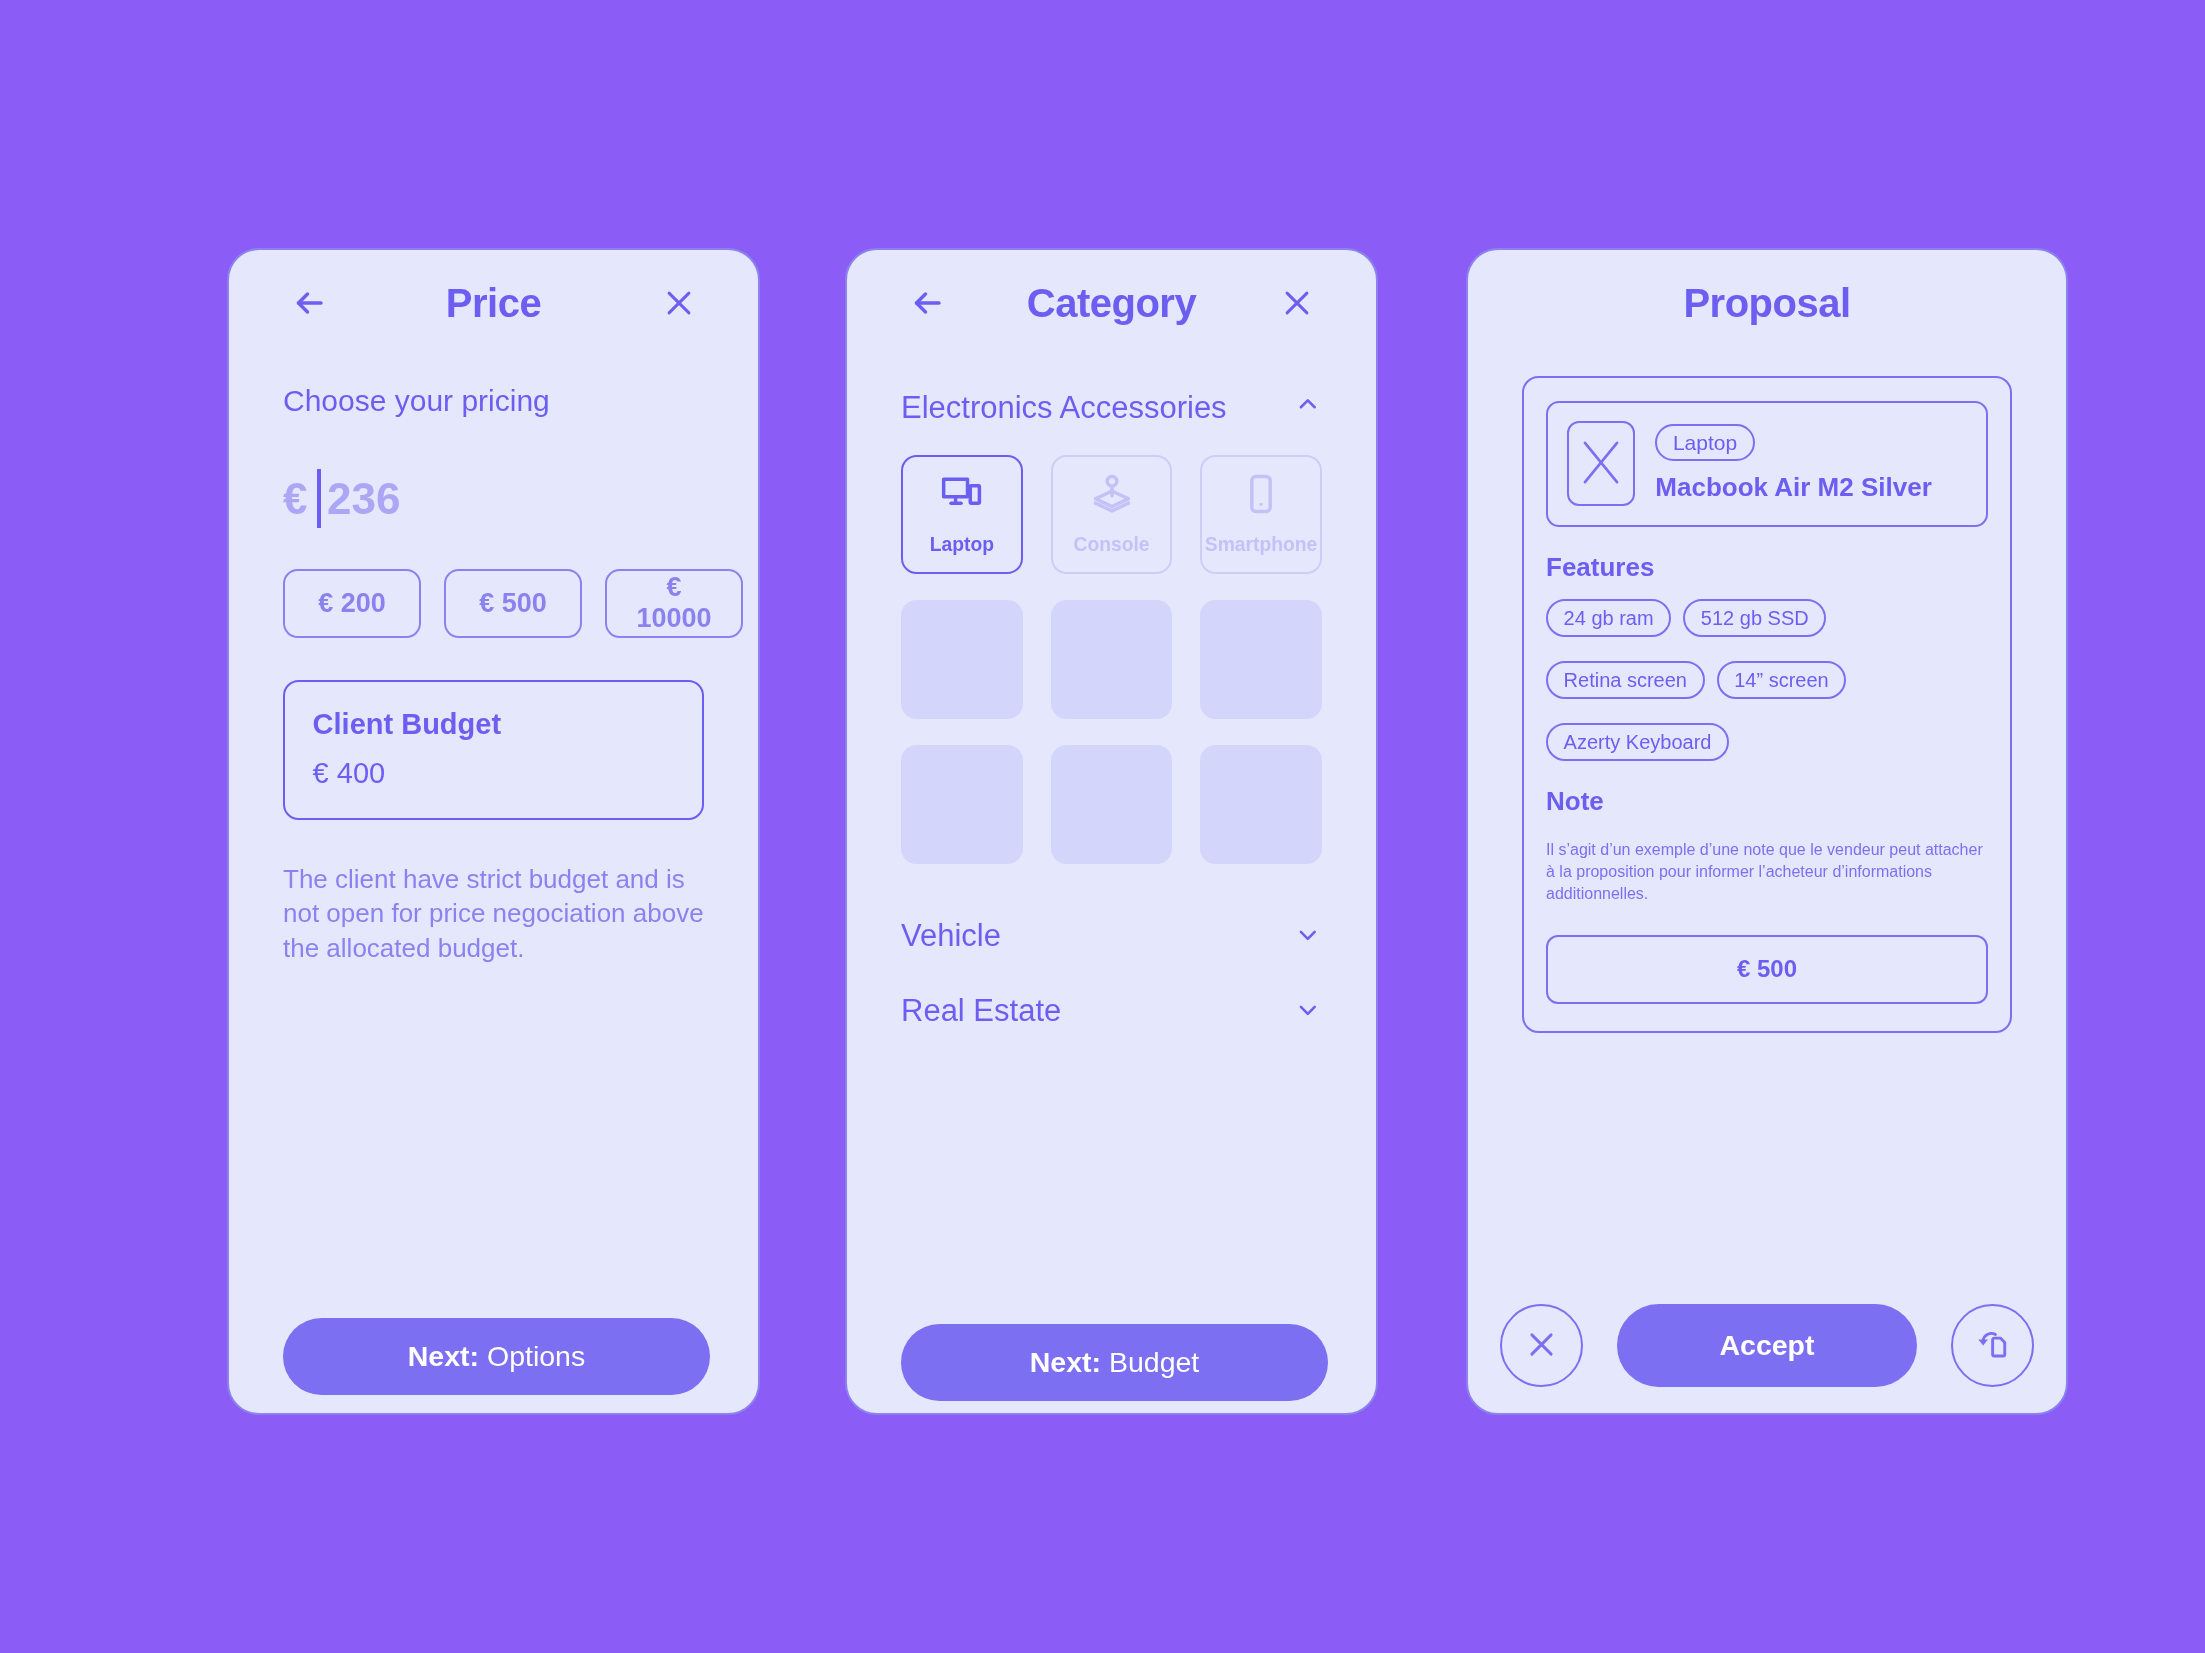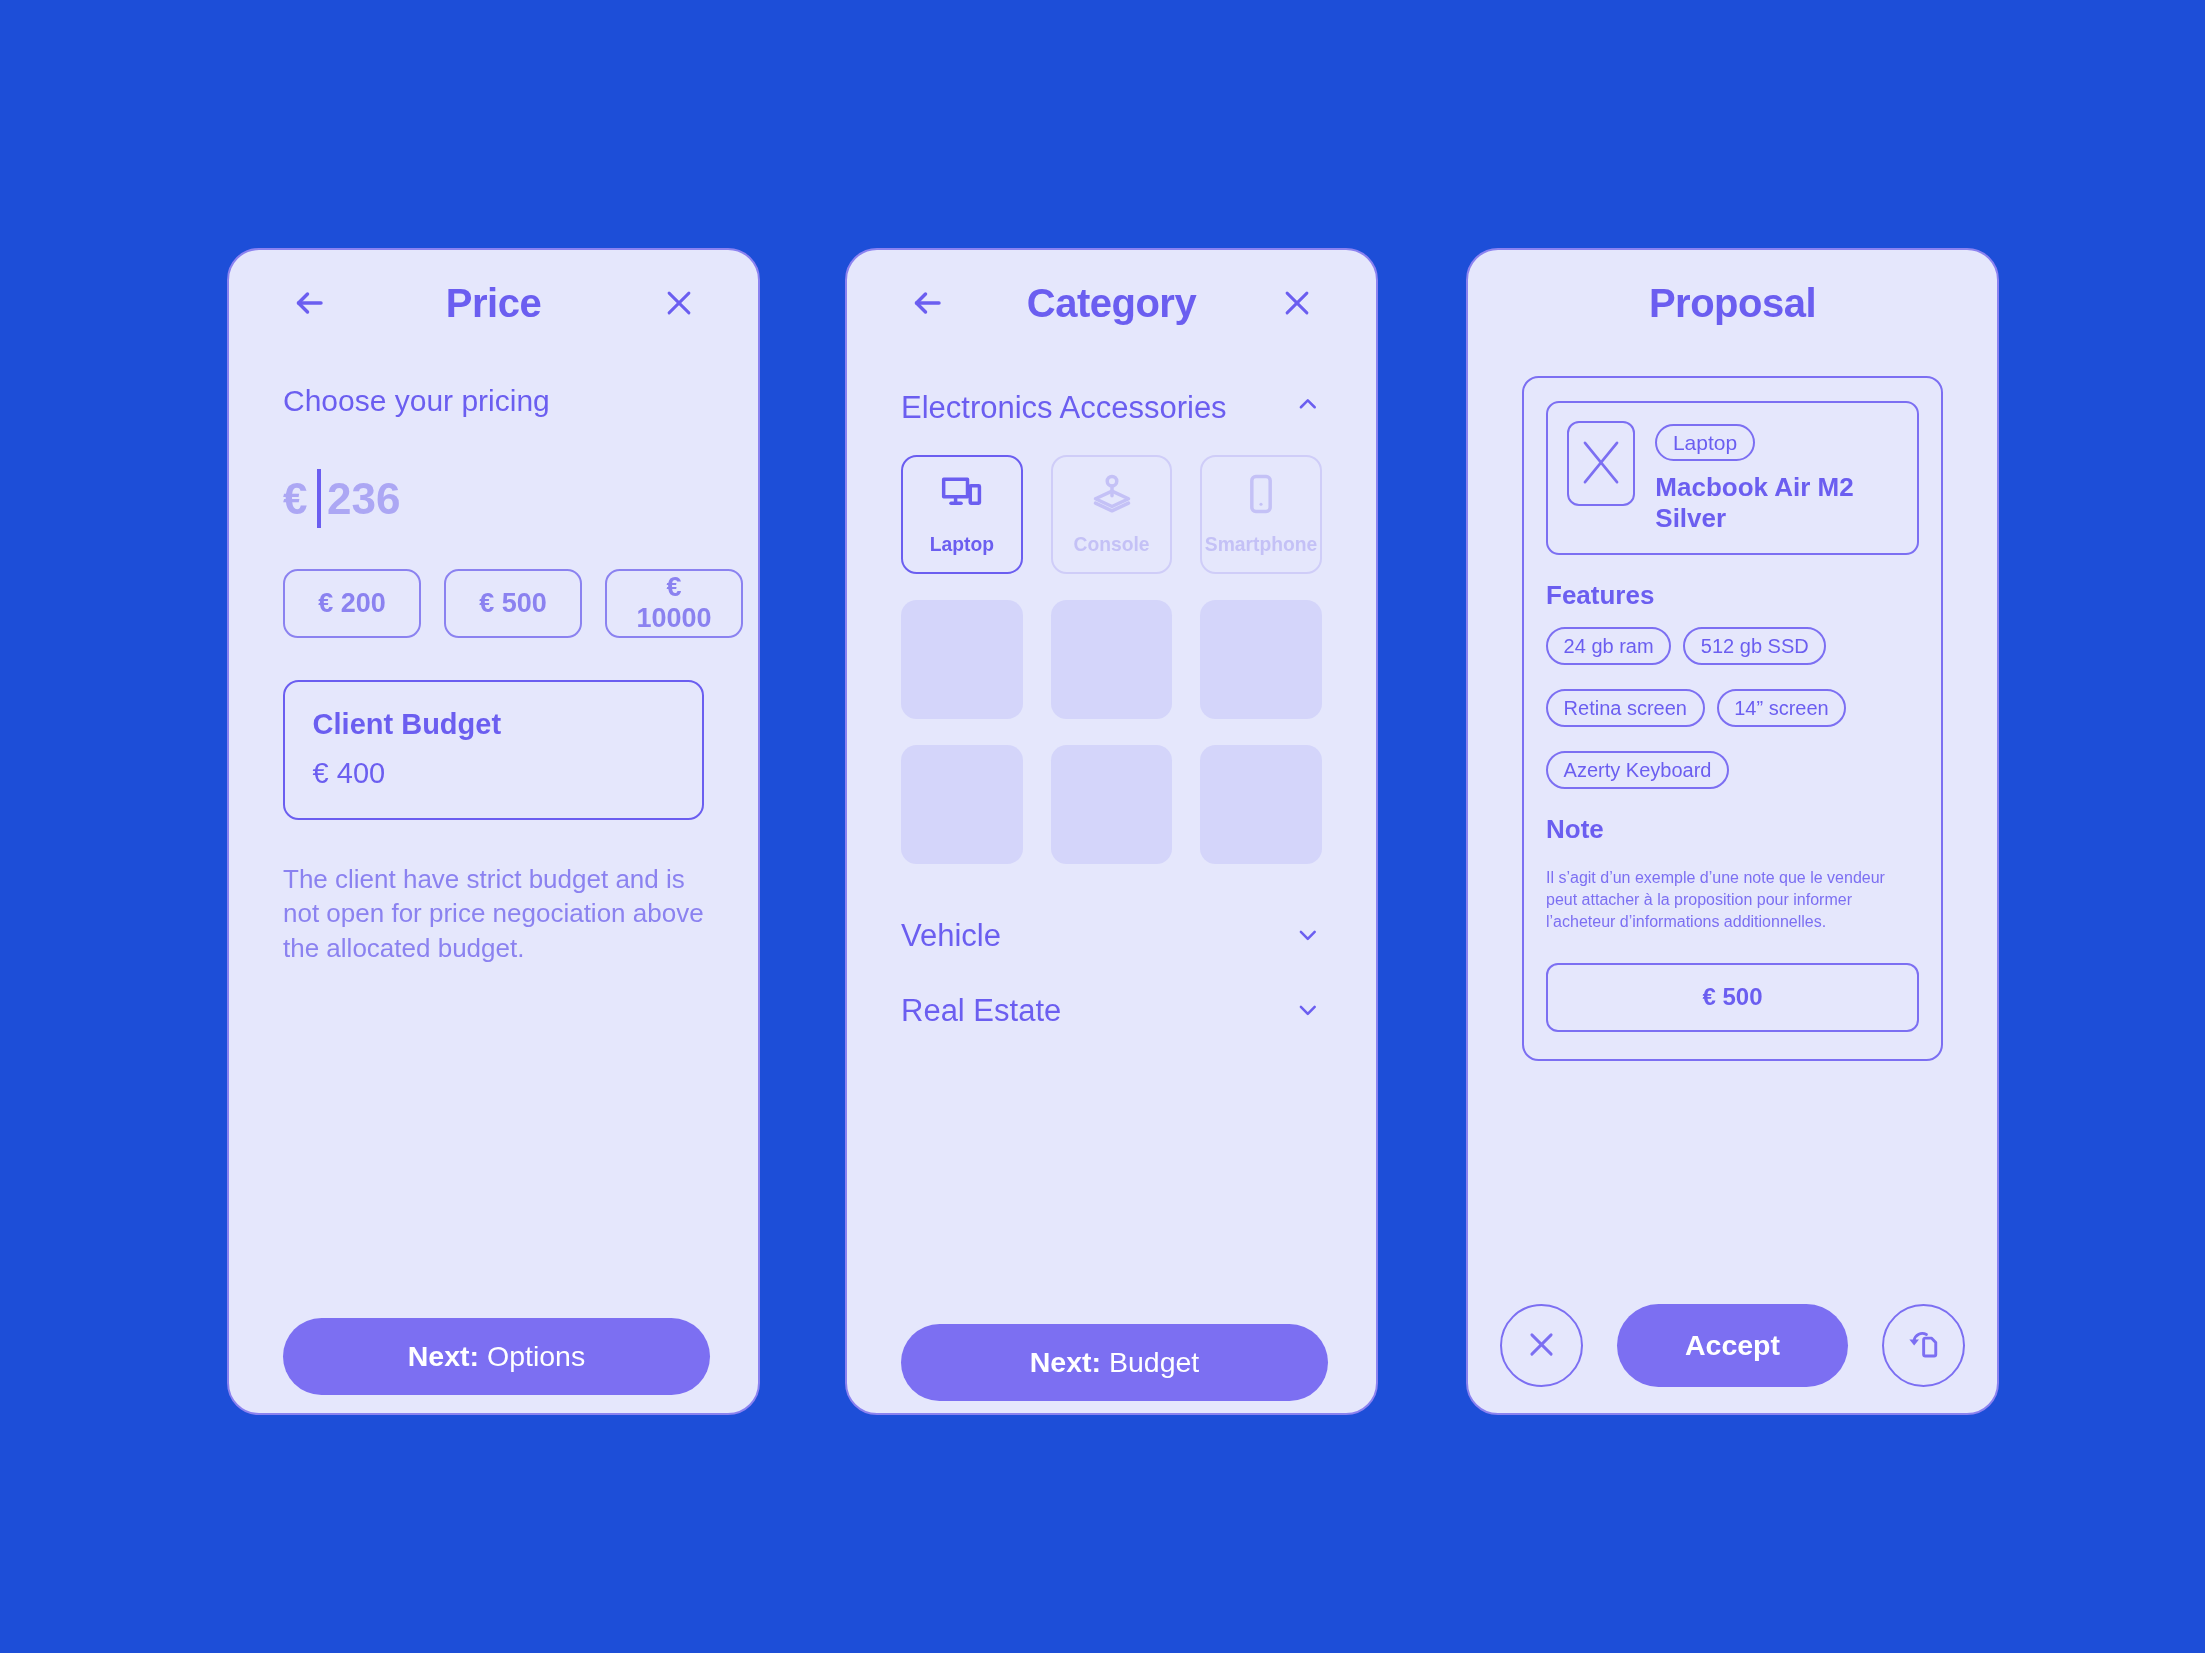--- a/index.html
+++ b/index.html
@@ -9,34 +9,34 @@
     height: 1654px;
     background: #e2e4fb;
     font-family: "Liberation Sans", sans-serif;
     overflow: hidden;
   }
 
   .canvas {
     position: relative;
     width: 2205px;
     height: 1654px;
-    background: #1d4ed8;
+    background: #8b5cf6;
   }
 
   
   .panel {
     position: absolute;
     background: #e5e7fc;
     border: 2.8px solid #8b82f0;
     border-radius: 32px;
     overflow: hidden;
   }
   .panel-price    { left: 227px;  top: 248px;  width: 533px; height: 1167px; }
   .panel-category { left: 845px; top: 248px;  width: 533px; height: 1167px; }
-  .panel-proposal { left: 1466px; top: 248px;  width: 533px; height: 1167px; }
+  .panel-proposal { left: 1466px; top: 248px;  width: 602px; height: 1167px; }
 
   
   .p-header {
     position: relative;
     height: 106px;
     display: flex;
     align-items: center;
     justify-content: space-between;
     padding: 0 54px;
   }

